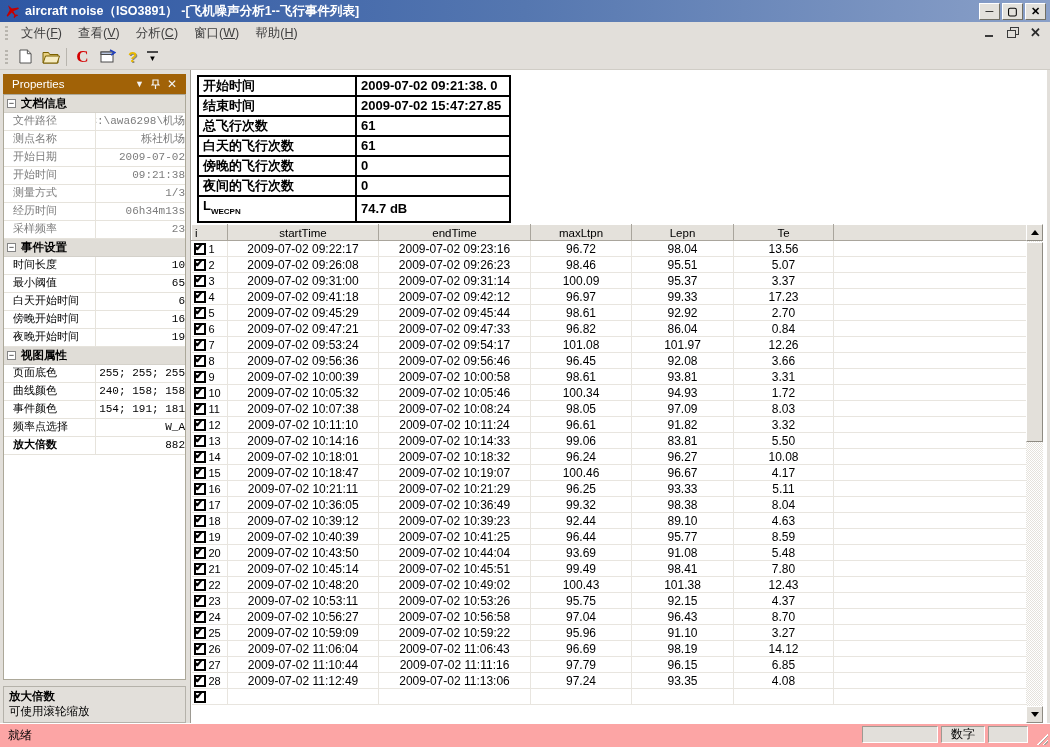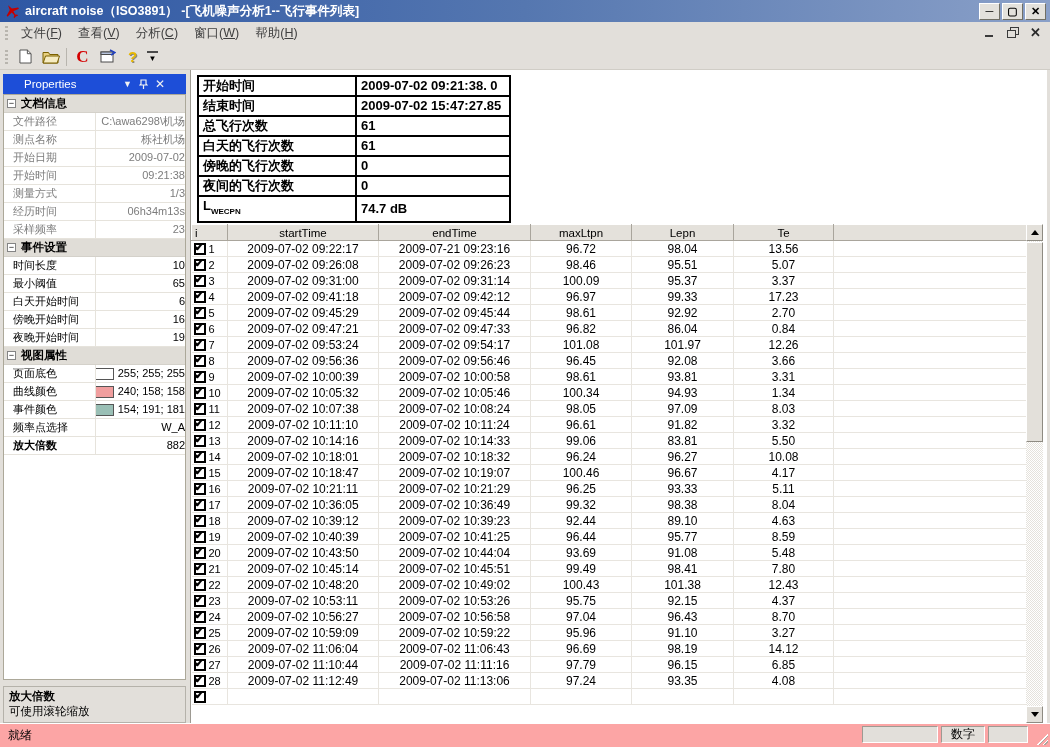--- a/index.html
+++ b/index.html
@@ -38,31 +38,31 @@
   .tb-sep { width:1px; height:18px; background:#B8B5AE; margin:0 3px; }
   .tb-c { color:#D40000; font-family:"Liberation Serif", serif; font-weight:bold; font-size:17px; }
   .tb-help { color:#E8B800; font-weight:bold; font-size:15px; text-shadow:1px 1px 0 #8A8880; }
   .tb-overflow { margin-left:2px; width:11px; font-size:8px; color:#000; text-align:center; border-top:2px solid #4A4A4A; padding-top:1px; }
 
   
   .main { position:absolute; left:0; top:70px; width:1050px; height:653px; }
 
   
   .props { position:absolute; left:3px; top:4px; width:183px; height:649px; background:#E2DFDA; }
-  .props-header { height:20px; background:#1d4ed8; color:#fff; font-size:11.5px;
-    display:flex; align-items:center; padding:0 21px; }
+  .props-header { height:20px; background:#a16207; color:#fff; font-size:11.5px;
+    display:flex; align-items:center; padding:0 9px; }
   .props-header .ph-title { flex:1; }
   .ph-icon { color:#F2F2F2; font-size:9px; margin-left:7px; display:flex; align-items:center; }
   .props-body { position:absolute; left:0; top:20px; width:183px; height:586px; background:#fff;
     border:1px solid #ACA899; overflow:hidden; }
   .prop-cat { height:18px; background:#E0DDD7; display:flex; align-items:center;
     border-bottom:1px solid #D4D1CA; font-weight:bold; font-size:11.5px; }
   .expand-box { width:9px; height:9px; border:1px solid #848484; background:#fff; margin:0 5px 0 3px;
     font-size:9px; line-height:7px; text-align:center; font-weight:normal; }
-  .prop-row { display:flex; height:18px; line-height:17px; font-size:11px; border-bottom:1px solid #E6E3DC; }
+  .prop-row { display:flex; height:18px; line-height:17px; font-size:11px; border-bottom:1px solid #E6E3DC;font-family:Liberation Mono, monospace; }
   .prop-label { width:92px; padding-left:9px; border-right:1px solid #E6E3DC; overflow:hidden; white-space:nowrap; }
   .prop-value { flex:1; padding-left:4px; overflow:hidden; white-space:nowrap; display:flex; align-items:center;justify-content:flex-end; }
   .prop-row.ro .prop-label, .prop-row.ro .prop-value { color:#7C7C7C; }
   .prop-label.b { font-weight:bold; }
   .swatch { display:inline-block; width:24px; height:12px; border:1px solid #555; margin-right:4px; flex:none; }
   .props-footer { position:absolute; left:0; top:612px; width:183px; height:37px;
     background:#E2DFDA; border:1px solid #B5B2AA; padding:2px 5px; font-size:11.5px; }
   .props-footer .pf-title { font-weight:bold; }
   .splitter { position:absolute; left:186px; top:0; width:4px; height:653px; background:#E2DFDA; }
 
@@ -374,21 +374,21 @@
                 <th>maxLtpn</th>
                 <th>Lepn</th>
                 <th>Te</th>
                 <th class="filler"></th>
               </tr>
             </thead>
           <tbody>
               <tr>
                 <td class="col-i"><span class="cb"><span class="ck">✔</span></span><span class="idx">1</span></td>
                 <td>2009-07-02 09:22:17</td>
-                <td>2009-07-21 09:23:16</td>
+                <td>2009-07-02 09:23:16</td>
                 <td>96.72</td>
                 <td>98.04</td>
                 <td>13.56</td>
                 <td class="filler"></td>
               </tr>
               <tr>
                 <td class="col-i"><span class="cb"><span class="ck">✔</span></span><span class="idx">2</span></td>
                 <td>2009-07-02 09:26:08</td>
                 <td>2009-07-02 09:26:23</td>
                 <td>98.46</td>
@@ -458,21 +458,21 @@
                 <td>93.81</td>
                 <td>3.31</td>
                 <td class="filler"></td>
               </tr>
               <tr>
                 <td class="col-i"><span class="cb"><span class="ck">✔</span></span><span class="idx">10</span></td>
                 <td>2009-07-02 10:05:32</td>
                 <td>2009-07-02 10:05:46</td>
                 <td>100.34</td>
                 <td>94.93</td>
-                <td>1.34</td>
+                <td>1.72</td>
                 <td class="filler"></td>
               </tr>
               <tr>
                 <td class="col-i"><span class="cb"><span class="ck">✔</span></span><span class="idx">11</span></td>
                 <td>2009-07-02 10:07:38</td>
                 <td>2009-07-02 10:08:24</td>
                 <td>98.05</td>
                 <td>97.09</td>
                 <td>8.03</td>
                 <td class="filler"></td>

